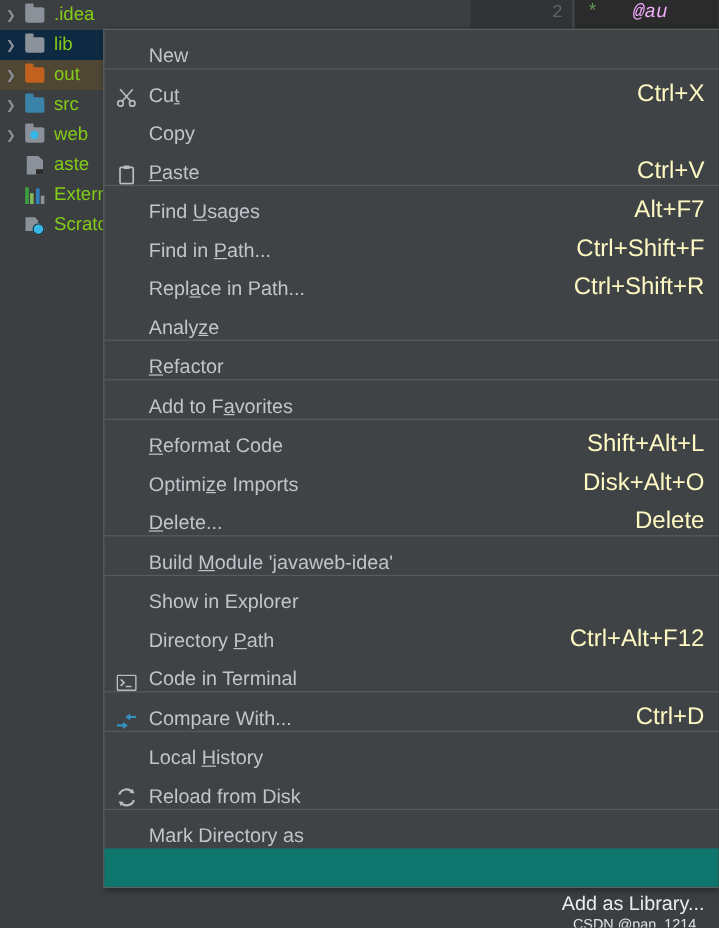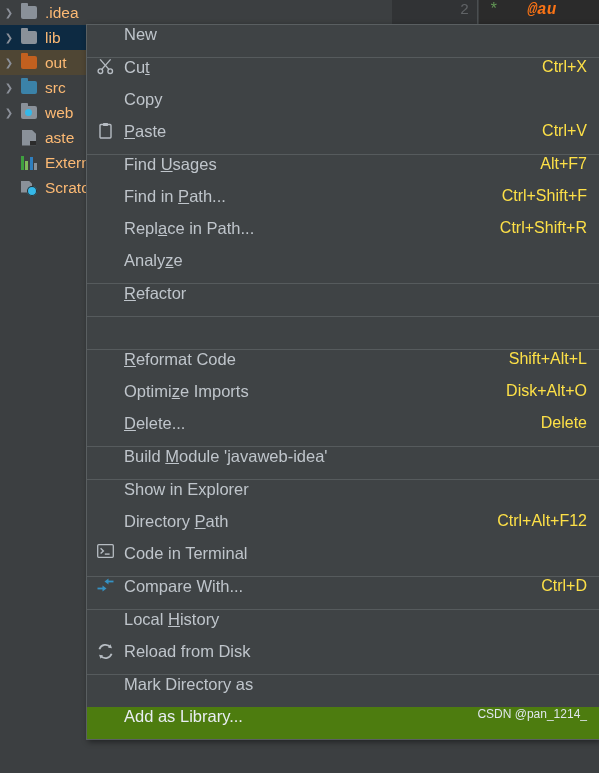--- a/index.html
+++ b/index.html
@@ -32,21 +32,21 @@
     width: 18px; flex: 0 0 18px;
     display: flex; align-items: center; justify-content: center;
     color: #8b9099;
     font-size: 10px;
   }
   .tw-arrow.blank { color: transparent; }
   .tw-icon {
     width: 22px; flex: 0 0 22px;
     display: flex; align-items: center; justify-content: center;
   }
-  .tw-label { padding-left: 5px; color: #fdba74; }
+  .tw-label { padding-left: 5px; color: #84cc16; }
 
   
   .folder {
     position: relative; width: 16px; height: 13px;
     border-radius: 1px 2px 2px 2px;
   }
   .folder::before {
     content: ""; position: absolute;
     left: 0; top: -3px; width: 7px; height: 4px;
     border-radius: 1px 1px 0 0;
@@ -105,21 +105,21 @@
   .editor-strip {
     position: absolute; left: 479px; top: 0; right: 0; height: 30px;
     background: #2b2b2b;
   }
   .editor-code {
     position: absolute; left: 10px; top: 1px;
     font-family: "Liberation Mono", monospace;
     font-size: 16px; color: #629755;
   }
   .editor-code .kwd { color: #629755; }
-  .editor-code .tag { color: #f97316; font-style: italic; font-weight: bold; }
+  .editor-code .tag { color: #f0abfc; font-style: italic; font-weight: normal; }
   .editor-bot {
     position: absolute; left: 392px; top: 30px; right: 0; bottom: 0;
     background: #3c3f41;
   }
   .tree-rest {
     position: absolute; left: 0; top: 200px; width: 86px; bottom: 0;
     background: #3c3f41;
   }
 
   
@@ -129,37 +129,37 @@
     width: 513px;
     background: #3f4345;
     border: 1px solid #5a5f61;
     border-right: none;
     box-shadow: 2px 2px 6px rgba(0,0,0,0.45);
     padding: 0;
   }
   .ctx-group + .ctx-group { border-top: 1px solid #565b5d; }
   .mi {
     position: relative;
-    display: flex; align-items: flex-start;
+    display: flex; align-items: flex-end;
     height: 32px;
     padding: 0 12px 0 0;
     color: #bfc5cb;
     font-size: 16.5px;
     cursor: default;
   }
-  .mi.selected { background: #4d7c0f; color: #e9edf2; }
+  .mi.selected { background: #0f766e; color: #e9edf2; flex-direction: column; }
   .mi-icon {
     width: 37px; flex: 0 0 37px;
     display: flex; align-items: center; justify-content: center;
   }
   .mi-label { flex: 1 1 auto; white-space: nowrap; }
   .mi-label u { text-decoration: underline; }
   .mi-shortcut {
     margin-left: auto; padding-left: 24px;
-    color: #fde047; font-size: 16px; white-space: nowrap;
+    color: #fef9c3; font-size: 20px; white-space: nowrap;
   }
   .mi.selected .mi-shortcut { color: #dfe6ec; font-size: 12px; }
   .mi-arrow {
     margin-left: auto; padding-left: 24px;
     width: 10px; display: flex; align-items: center;
   }
   .mi-arrow svg { display: block; }
 
   .ico svg { display: block; }
 </style>
@@ -340,20 +340,21 @@
           <svg width="8" height="10" viewBox="0 0 8 10">
               <polygon points="0,0 8,5 0,10" fill="#b6bcc2"></polygon>
             </svg>
         </span>
       </div>
     </div>
 
     <div class="ctx-group">
       <div class="mi">
         <span class="mi-icon"></span>
+        <span class="mi-label">Add to F<u>a</u>vorites</span>
         <span class="mi-arrow">
           <svg width="8" height="10" viewBox="0 0 8 10">
               <polygon points="0,0 8,5 0,10" fill="#b6bcc2"></polygon>
             </svg>
         </span>
       </div>
     </div>
 
     <div class="ctx-group">
       <div class="mi">

